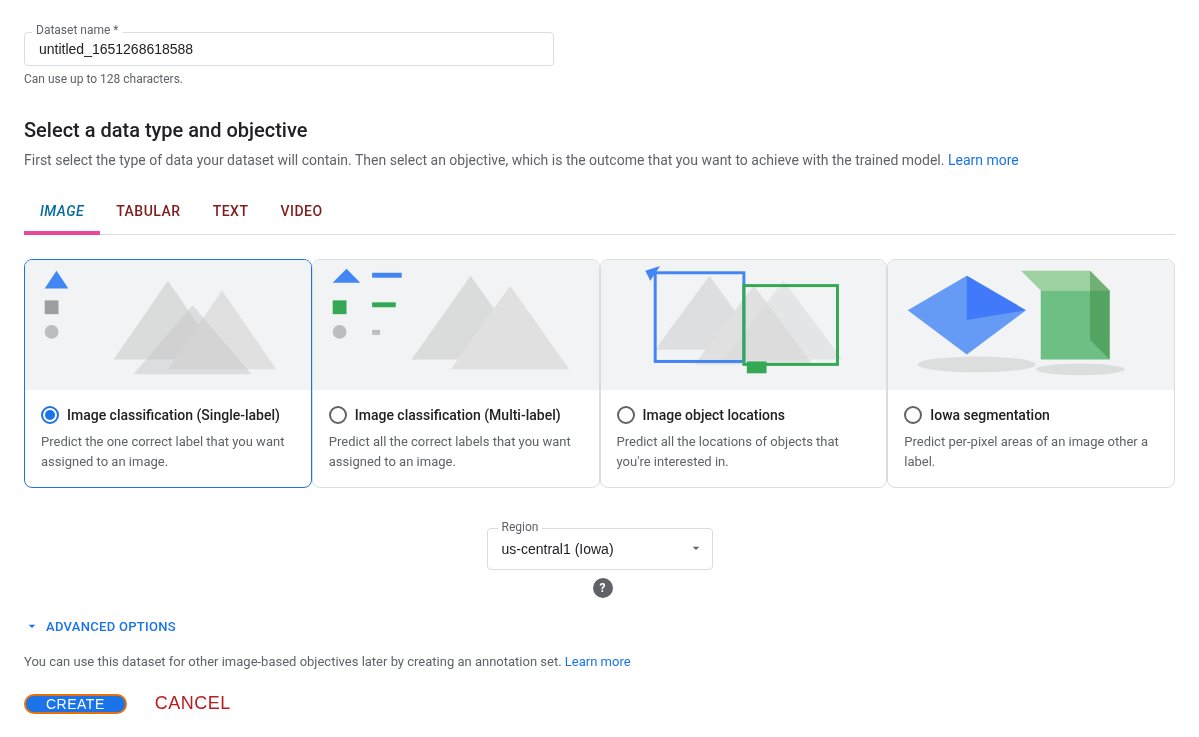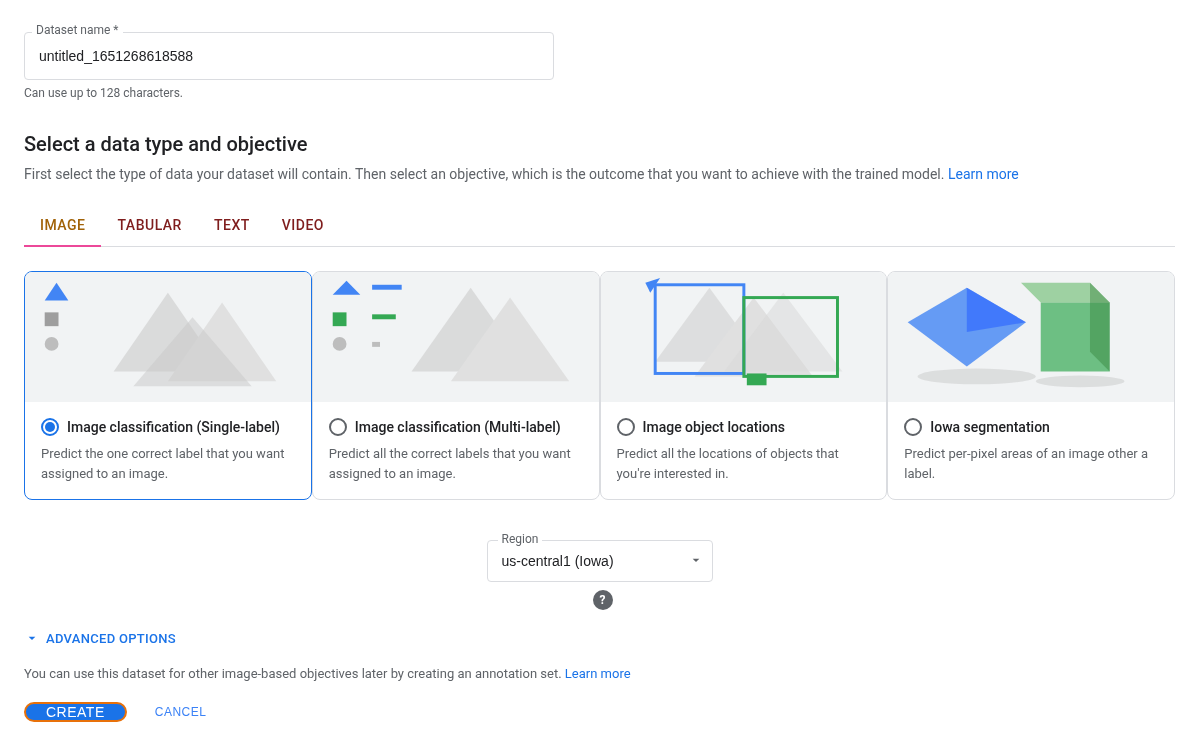--- a/index.html
+++ b/index.html
@@ -7,21 +7,21 @@
 
     .page { padding: 24px 24px 40px 24px; max-width: 1199px; }
     .dataset-name-wrapper { position: relative; margin-top: 8px; }
     .dataset-name-wrapper .field-line-label {
       position: absolute; top: -9px; left: 8px;
       background: #fff; padding: 0 4px;
       font-size: 12px; color: #5f6368;
     }
     .dataset-name-input {
       width: 530px;
-      height: 48px;
+      height: 34px;
       border: 1px solid #dadce0;
       border-radius: 4px;
       padding: 12px 14px;
       font-size: 14px;
       color: #202124;
       outline: none;
     }
     .char-hint { font-size: 12px; color: #5f6368; margin-top: 6px; }
 
     
@@ -36,22 +36,23 @@
       font-size: 14px;
       font-weight: 500;
       letter-spacing: 0.5px;
       color: #7f1d1d;
       cursor: pointer;
       border-bottom: 2px solid transparent;
       margin-bottom: -1px;
       text-transform: uppercase;
     }
     .tab.active {
-      color: #a16207;
-      border-bottom: 2px solid #ec4899;
+      color: #0369a1;
+      border-bottom: 4px solid #ec4899;
+      font-style: italic;
     }
 
     
     .cards-row { display: flex; margin-bottom: 32px; }
     .card {
       flex: 1;
       border: 1px solid #dadce0;
       border-radius: 8px;
       overflow: hidden;
       cursor: pointer;
@@ -159,24 +160,24 @@
       font-size: 14px;
       font-weight: 500;
       letter-spacing: 0.5px;
       cursor: pointer;
       text-transform: uppercase;
       outline: none;
     }
 
     .btn-cancel {
       background: transparent;
-      color: #3b82f6;
+      color: #b91c1c;
       border: none;
       padding: 8px 16px;
-      font-size: 12px;
+      font-size: 18px;
       font-weight: 500;
       letter-spacing: 0.5px;
       cursor: pointer;
       text-transform: uppercase;
     }
 
     
     .img-classification-single svg,
     .img-classification-multi svg,
     .img-object-detection svg,

